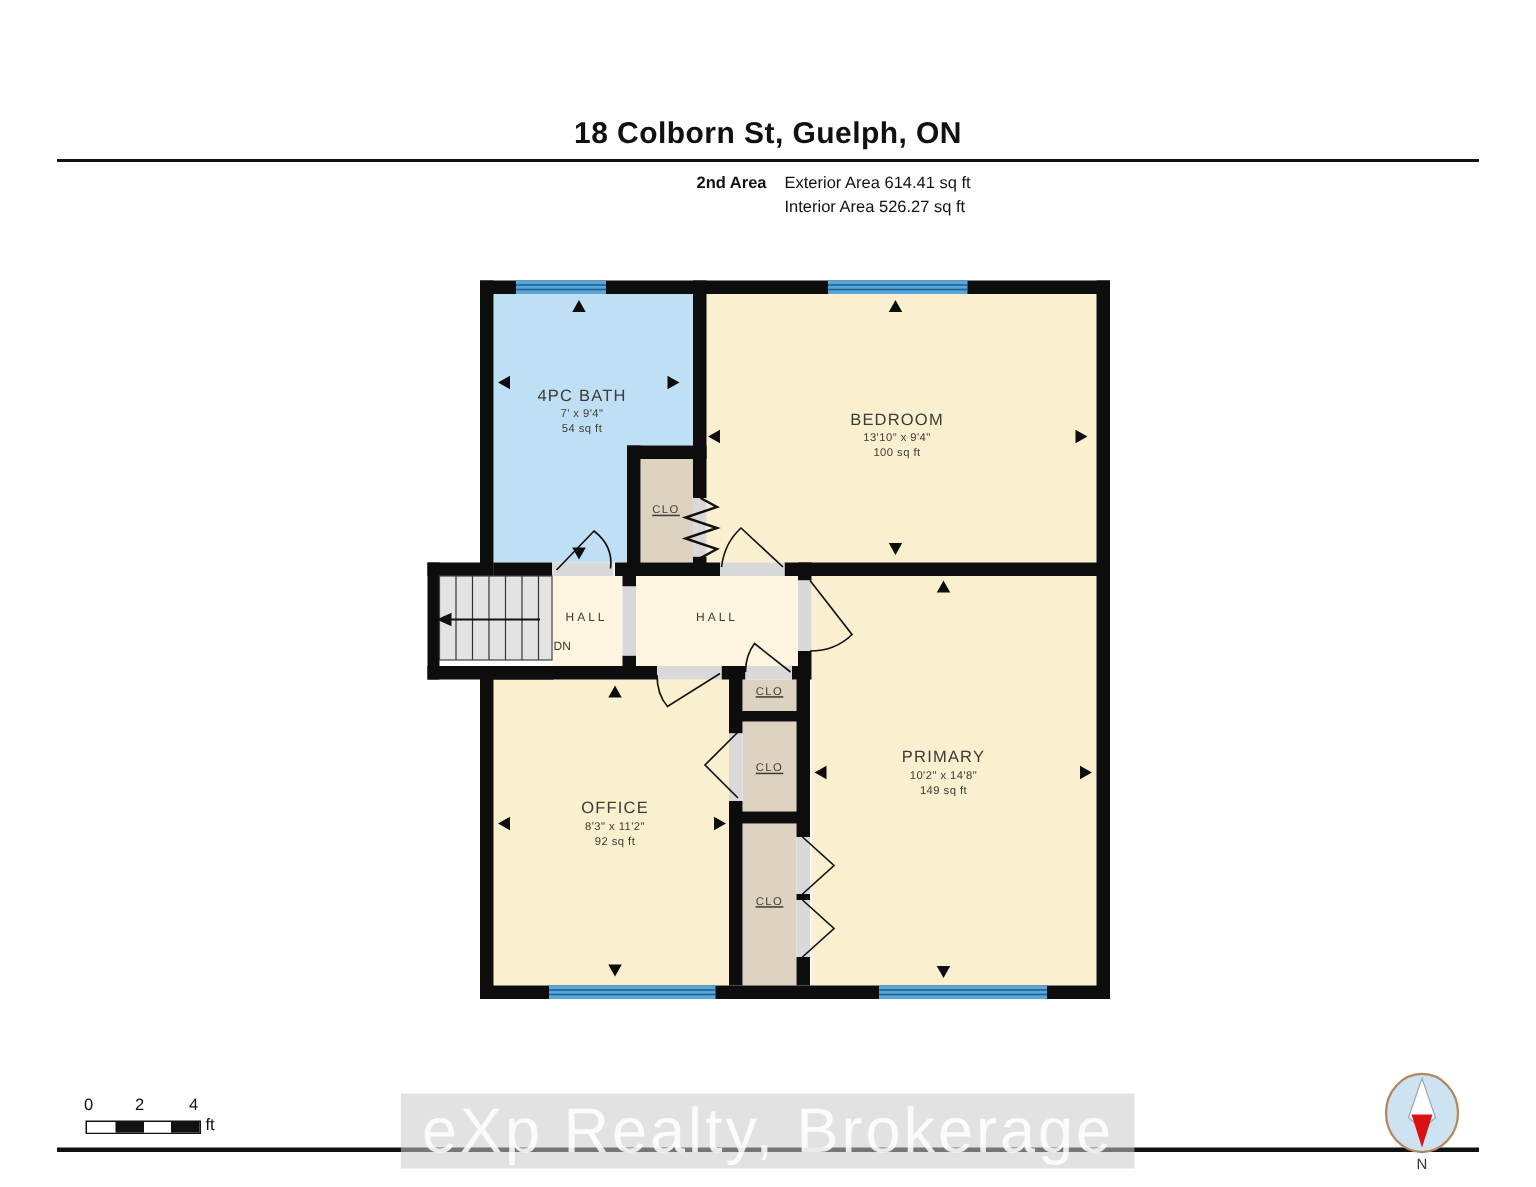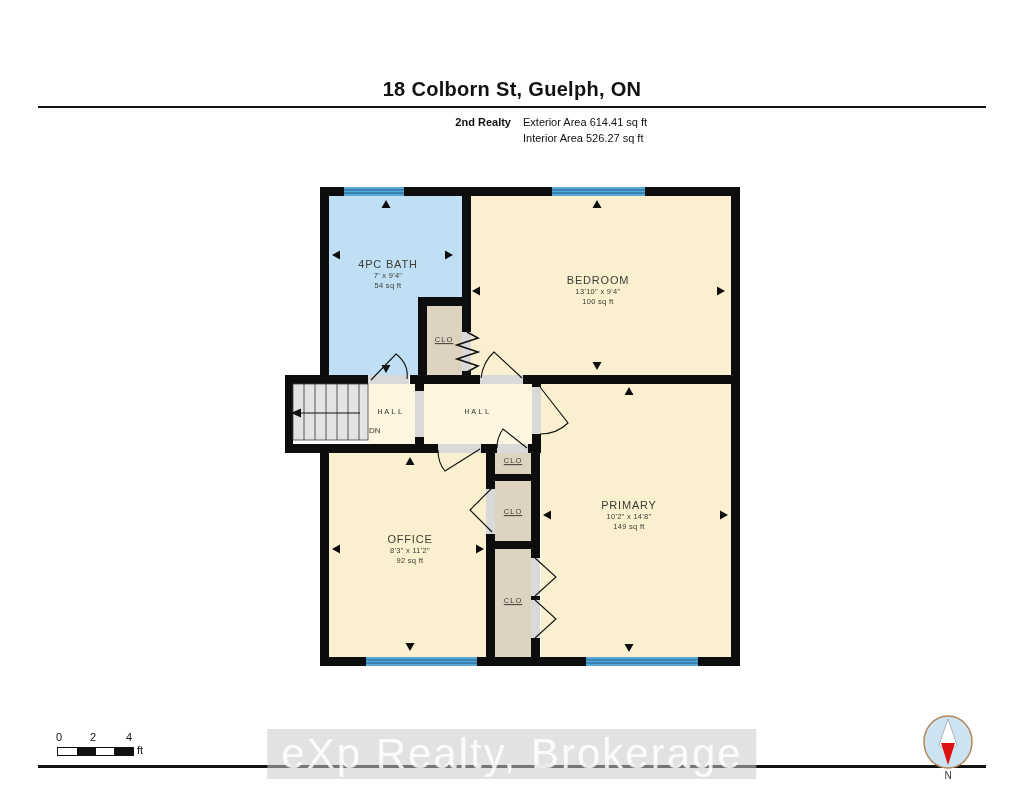--- a/index.html
+++ b/index.html
@@ -8,21 +8,21 @@
   .abs{position:absolute;}
   .title{top:34px;left:0;width:1024px;text-align:center;font-size:20px;font-weight:bold;letter-spacing:.3px;}
   .hr-top{top:62px;left:38px;width:948px;height:2px;background:#111;}
   .floor-label{top:72px;left:380px;width:131px;text-align:right;font-size:11px;font-weight:bold;}
   .area-line1{top:72px;left:523px;font-size:11px;}
   .area-line2{top:88px;left:523px;font-size:11px;}
   .plan-svg{top:0;left:0;}
   .room-label{transform:translate(-50%,-50%);text-align:center;color:#3c3c33;line-height:1.3;white-space:nowrap;}
   .rname{font-size:11px;letter-spacing:.8px;}
   .rdims{font-size:7.5px;letter-spacing:.3px;}
-  .hall-label{font-size:8px;letter-spacing:2px;font-family:Liberation Mono, monospace;}
+  .hall-label{font-size:8px;letter-spacing:2px;}
   .clo-label{font-size:7.5px;letter-spacing:1px;text-decoration:underline;}
   .dn-label{left:369px;top:382px;font-size:8px;color:#3c3c33;transform:none;}
   .scale-num{top:687px;font-size:11px;transform:translateX(-50%);}
   .scale-bar{top:703px;left:57px;width:75px;height:7px;border:1px solid #111;display:flex;}
   .scale-bar div{flex:1 1 0;}
   .sb-w{background:#fff;} .sb-b{background:#111;}
   .scale-unit{top:700px;left:137px;font-size:11px;}
   .prepared{top:698px;left:0;width:1024px;text-align:center;font-size:10.5px;letter-spacing:.3px;z-index:3;}
   .watermark{top:710px;left:512px;transform:translate(-50%,-50%);font-size:42px;letter-spacing:2px;
              white-space:nowrap;color:rgba(255,255,255,.85);background:rgba(203,203,203,.55);
@@ -31,21 +31,21 @@
   .disclaimer{top:732px;left:38px;width:960px;font-size:10.2px;color:#111;z-index:3;}
   .compass{top:668px;left:919px;z-index:5;}
 </style>
 </head>
 <body>
 
 <div class="page">
 
   <div class="abs title">18 Colborn St, Guelph, ON</div>
   <div class="abs hr-top"></div>
-  <div class="abs floor-label">2nd Realty</div>
+  <div class="abs floor-label">2nd Area</div>
   <div class="abs area-line1">Exterior Area 614.41 sq ft</div>
   <div class="abs area-line2">Interior Area 526.27 sq ft</div>
 
   <svg class="abs plan-svg" width="1024" height="791" viewBox="0 0 1024 791">
 
     <g>
       <polygon points="329,152 462,152 462,253 418,253 418,331 329,331" fill="#bfe0f4"></polygon>
       <rect x="471" y="152" width="260" height="179" fill="#faf0cf"></rect>
       <rect x="427" y="262" width="35" height="69" fill="#ded2c0"></rect>
       <rect x="368" y="340" width="47" height="60" fill="#fdf5df"></rect>

